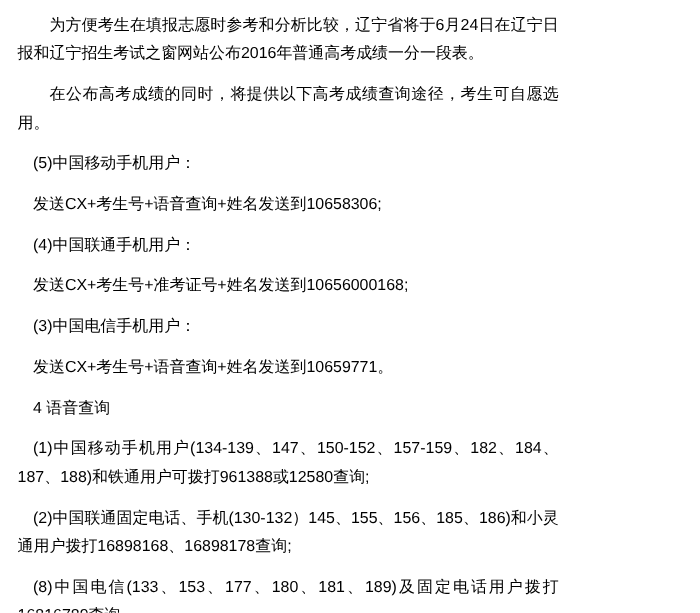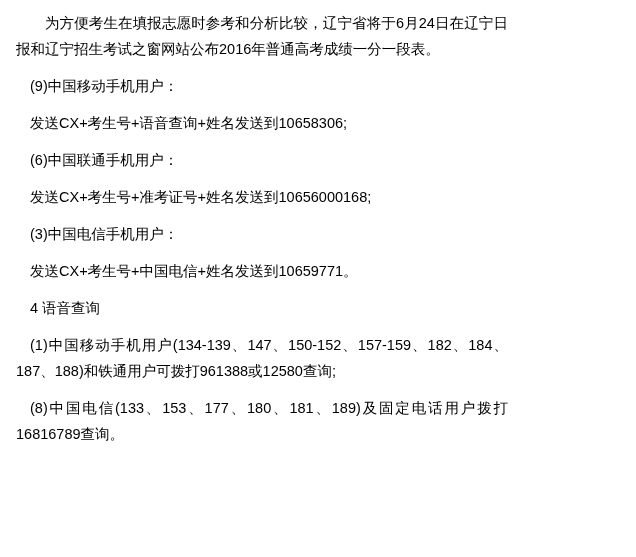--- a/index.html
+++ b/index.html
@@ -34,34 +34,36 @@
     text-indent: 14px;
   }
 </style>
 </head>
 <body>
 
 <div class="doc">
 
   <p class="para indent-2">为方便考生在填报志愿时参考和分析比较，辽宁省将于6月24日在辽宁日报和辽宁招生考试之窗网站公布2016年普通高考成绩一分一段表。</p>
 
+  <p class="para indent-2">在公布高考成绩的同时，将提供以下高考成绩查询途径，考生可自愿选用。</p>
 
 
-  <p class="para indent-1">(9)中国移动手机用户：</p>
+  <p class="para indent-1">(5)中国移动手机用户：</p>
 
   <p class="para indent-1">发送CX+考生号+语音查询+姓名发送到10658306;</p>
 
-  <p class="para indent-1">(6)中国联通手机用户：</p>
+  <p class="para indent-1">(4)中国联通手机用户：</p>
 
   <p class="para indent-1">发送CX+考生号+准考证号+姓名发送到10656000168;</p>
 
   <p class="para indent-1">(3)中国电信手机用户：</p>
 
-  <p class="para indent-1">发送CX+考生号+中国电信+姓名发送到10659771。</p>
+  <p class="para indent-1">发送CX+考生号+语音查询+姓名发送到10659771。</p>
 
   <p class="para indent-1">4 语音查询</p>
 
   <p class="para indent-1">(1)中国移动手机用户(134-139、147、150-152、157-159、182、184、187、188)和铁通用户可拨打961388或12580查询;</p>
 
+  <p class="para indent-1"> (2)中国联通固定电话、手机(130-132）145、155、156、185、186)和小灵通用户拨打16898168、16898178查询;</p>
 
   <p class="para indent-1">(8)中国电信(133、153、177、180、181、189)及固定电话用户拨打16816789查询。</p>
 
 </div>
 
 </body></html>

